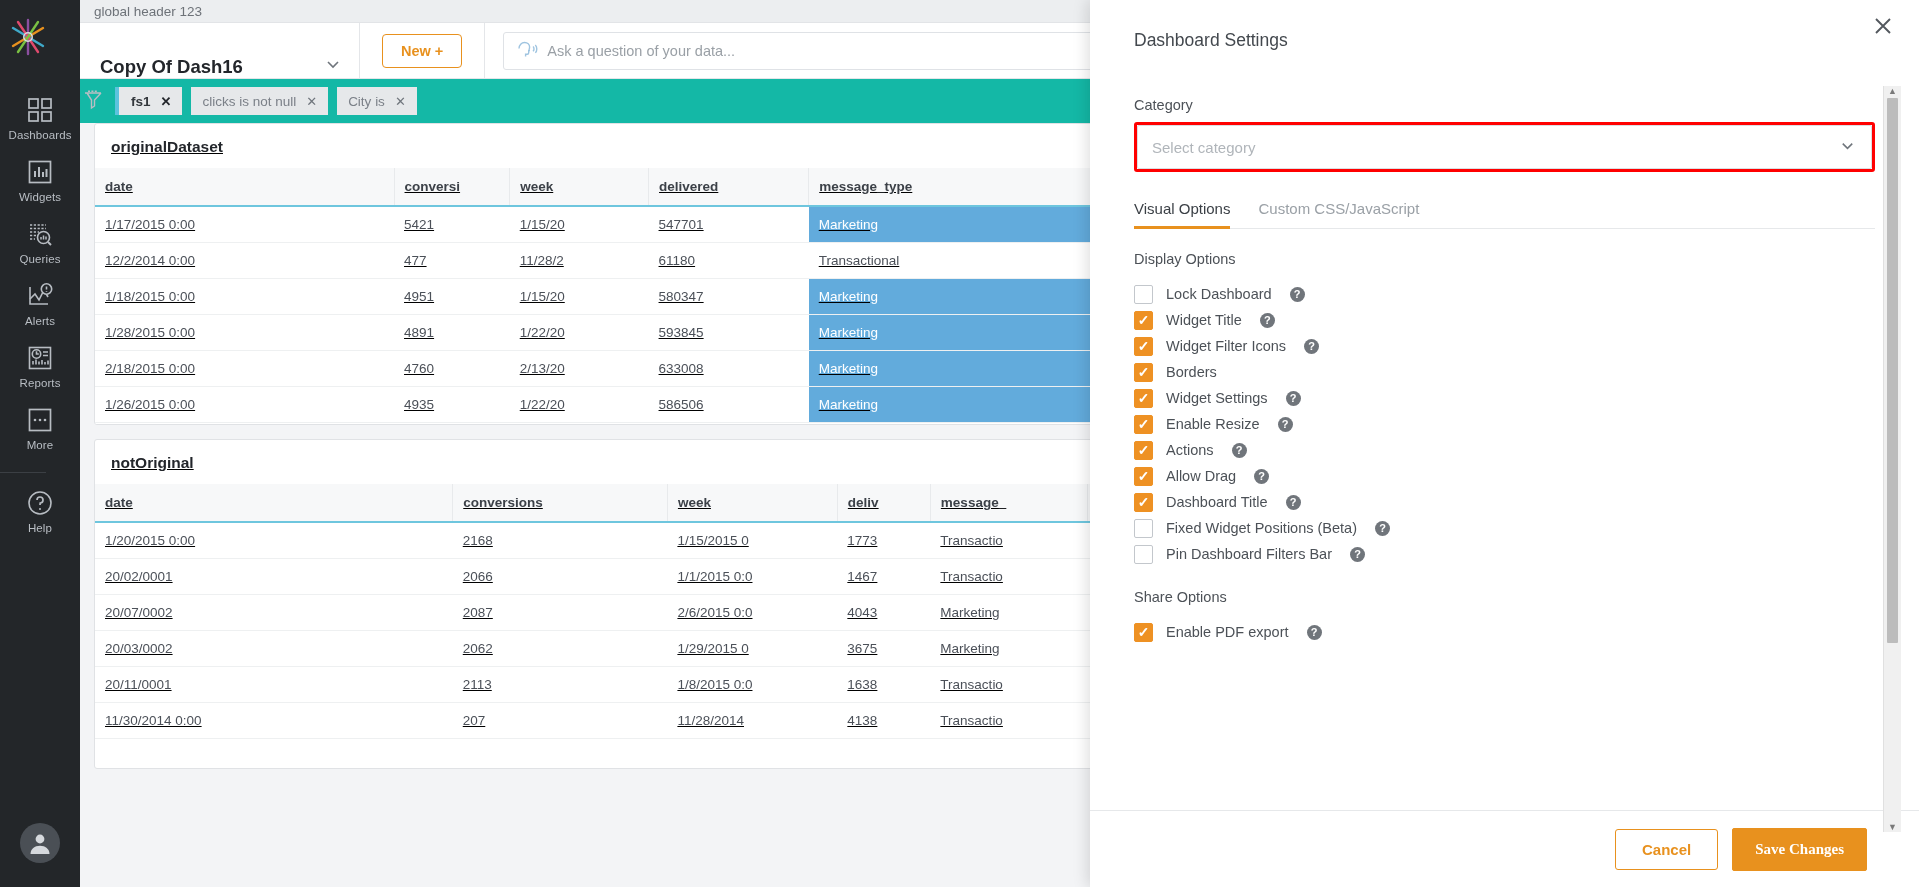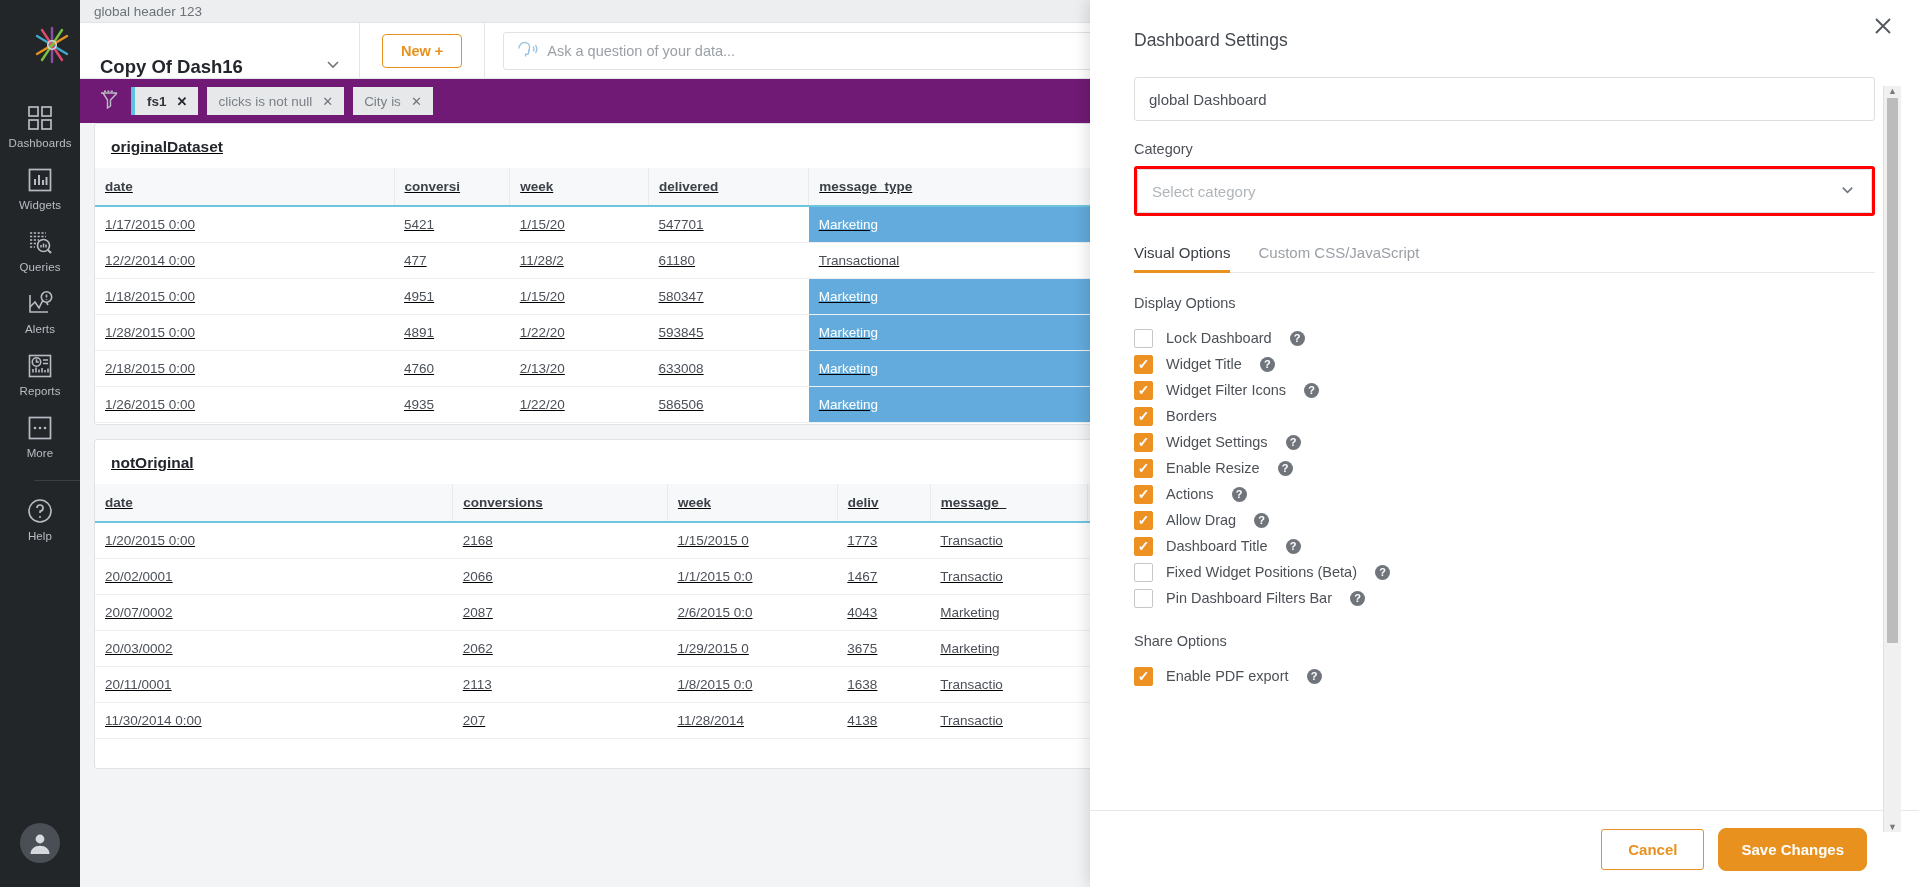--- a/index.html
+++ b/index.html
@@ -6,22 +6,22 @@
   html, body {
     width: 1919px; height: 887px;
     font-family: "Liberation Sans", sans-serif;
     overflow: hidden; background: #fff;
   }
   #app { position: relative; width: 1919px; height: 887px; display: flex; }
 
   
   .leftnav {
     width: 80px; flex: 0 0 80px; background: #232629; height: 887px;
-    display: flex; flex-direction: column; align-items: flex-end;
-    padding-top: 14px; position: relative; z-index: 5;
+    display: flex; flex-direction: column; align-items: flex-start;
+    padding-top: 6px; position: relative; z-index: 5;
   }
   .logo { width: 56px; height: 62px; display:flex; align-items:center; justify-content:center; margin-bottom: 18px;}
   .nav-item {
     width: 80px; padding: 9px 0 7px; display: flex; flex-direction: column;
     align-items: center; cursor: pointer; color: #b7bcc2;
   }
   .nav-ico { width: 32px; height: 30px; display: flex; align-items: center; justify-content: center; }
   .nav-ico svg { display:block; }
   .nav-label { font-size: 11.5px; margin-top: 4px; color: #b9bec4; letter-spacing: .1px;}
   .nav-sep { width: 46px; height: 1px; background: #3b3f44; margin: 14px 0 6px; }
@@ -57,22 +57,22 @@
     font-family: "Liberation Sans", sans-serif;
   }
   .nlq-cell { flex: 1; display: flex; align-items: center; padding: 0 18px; }
   .nlq {
     flex: 1; height: 38px; border: 1px solid #dfe2e6; border-radius: 3px;
     display: flex; align-items: center; padding: 0 12px; gap: 9px; background: #fff;
   }
   .nlq-ph { color: #9aa0a6; font-size: 14.5px; }
 
   .filterbar {
-    height: 44px; background: #701a75; display: flex; align-items: center;
-    gap: 9px; padding: 0 16px;
+    height: 44px; background: #14b8a6; display: flex; align-items: center;
+    gap: 9px; padding: 0 0;
   }
   .filter-ico { width: 26px; display:flex; align-items:center; justify-content:center;}
   .chip {
     height: 28px; display: flex; align-items: center; gap: 10px;
     background: #e6e8ea; padding: 0 11px; font-size: 13.5px; color: #7b8088; cursor: pointer;
   }
   .chip.active { background: #e6e8ea; color: #33373c; font-weight: bold; border-left: 4px solid #5CC3DE; padding-left: 12px;}
   .chip .x { font-size: 13px; color: #6f757c; }
   .chip.active .x { color: #23262b; font-weight: bold; }
 
@@ -143,23 +143,23 @@
   .panel-foot {
     height: 77px; border-top: 1px solid #e6e8ea; display: flex; align-items: center;
     justify-content: flex-end; gap: 14px; padding: 0 52px 0 0;
   }
   .btn-cancel {
     border: 1px solid #E8911E; color: #E8911E; background: #fff; border-radius: 3px;
     padding: 11px 26px; font-size: 15px; font-weight: bold; cursor: pointer;
     font-family: "Liberation Sans", sans-serif;
   }
   .btn-save {
-    border: 1px solid #E8911E; color: #fff; background: #E8911E; border-radius: 8px;
+    border: 1px solid #E8911E; color: #fff; background: #E8911E; border-radius: 2px;
     padding: 12px 22px; font-size: 15px; font-weight: bold; cursor: pointer;
-    font-family: Liberation Sans, sans-serif;
+    font-family: Liberation Serif, serif;
   }
   
   .sb {
     position: absolute; width: 18px; background: #f0f0f0; border-left: 1px solid #e0e0e0;
     display: flex; flex-direction: column; align-items: center;
   }
   .sb .tri { font-size: 9px; color: #7a7a7a; line-height: 10px; }
   .sb .thumb { width: 11px; background: #bcbcbc; border-radius: 1px; }
   #sb-inner { top: 86px; right: 18px; height: 746px; }
   #sb-outer { top: 0; right: 0; height: 887px; }
@@ -564,21 +564,20 @@
   <div class="panel">
     <span class="panel-x">
       <svg width="20" height="20" viewBox="0 0 20 20" stroke="#53585e" stroke-width="1.9" fill="none">
           <path d="M3 3l14 14M17 3L3 17"></path>
         </svg>
     </span>
 
     <div class="panel-body">
       <div class="panel-h">Dashboard Settings</div>
 
-      <input class="txtin" value="global Dashboard" style="">
 
       <div class="gap"></div>
       <div class="fld-label">Category</div>
       <div class="sel-wrap">
         <div class="sel">
           <span class="sel-ph">Select category</span>
           <span>
             <svg width="19" height="19" viewBox="0 0 20 20" fill="none" stroke="#6f757c" stroke-width="1.6">
                 <path d="M5 8l5 5 5-5"></path>
               </svg>

